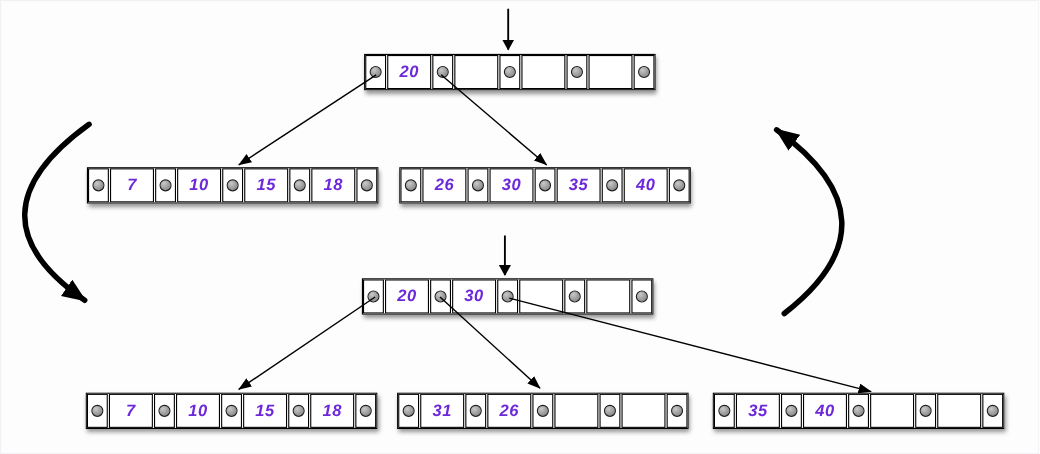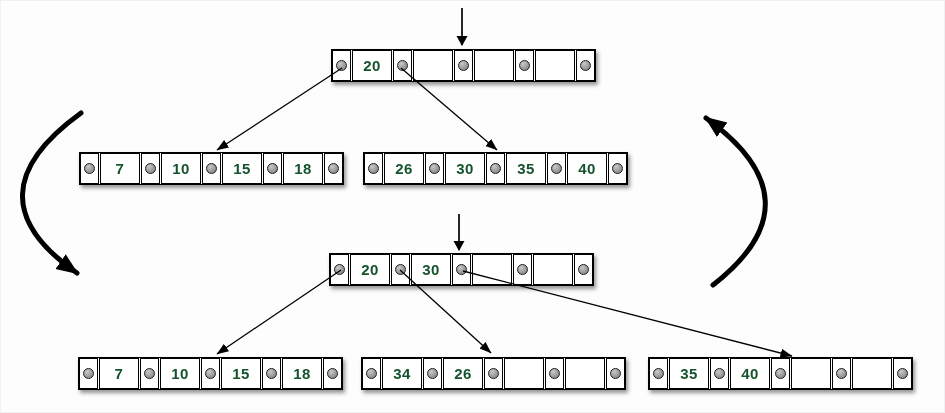--- a/index.html
+++ b/index.html
@@ -35,22 +35,23 @@
     background: #ffffff;
     display: flex;
     align-items: center;
     justify-content: center;
   }
   .cell.ptr { width: 19px; flex: 0 0 19px; }
   .cell.key {
     width: 40px; flex: 0 0 40px;
     font-size: 15px;
     font-weight: 600;
-    color: #14532d;
+    color: #6d28d9;
     letter-spacing: 0.5px;
+    font-style: italic;
   }
   .pcircle {
     width: 11px; height: 11px;
     border-radius: 50%;
     border: 1.5px solid #1d1d1d;
     background: radial-gradient(circle at 35% 30%, #c9c9c9, #9b9b9b 55%, #7d7d7d 100%);
     box-sizing: border-box;
   }
   #arrows {
     position: absolute;
@@ -192,21 +193,21 @@
       </div>
       <div class="cell key">18</div>
       <div class="cell ptr">
         <div class="pcircle"></div>
       </div>
     </div>
   <div class="bnode" style="left: 360px; top: 356px;">
       <div class="cell ptr">
         <div class="pcircle"></div>
       </div>
-      <div class="cell key">34</div>
+      <div class="cell key">31</div>
       <div class="cell ptr">
         <div class="pcircle"></div>
       </div>
       <div class="cell key">26</div>
       <div class="cell ptr">
         <div class="pcircle"></div>
       </div>
       <div class="cell key"></div>
       <div class="cell ptr">
         <div class="pcircle"></div>

